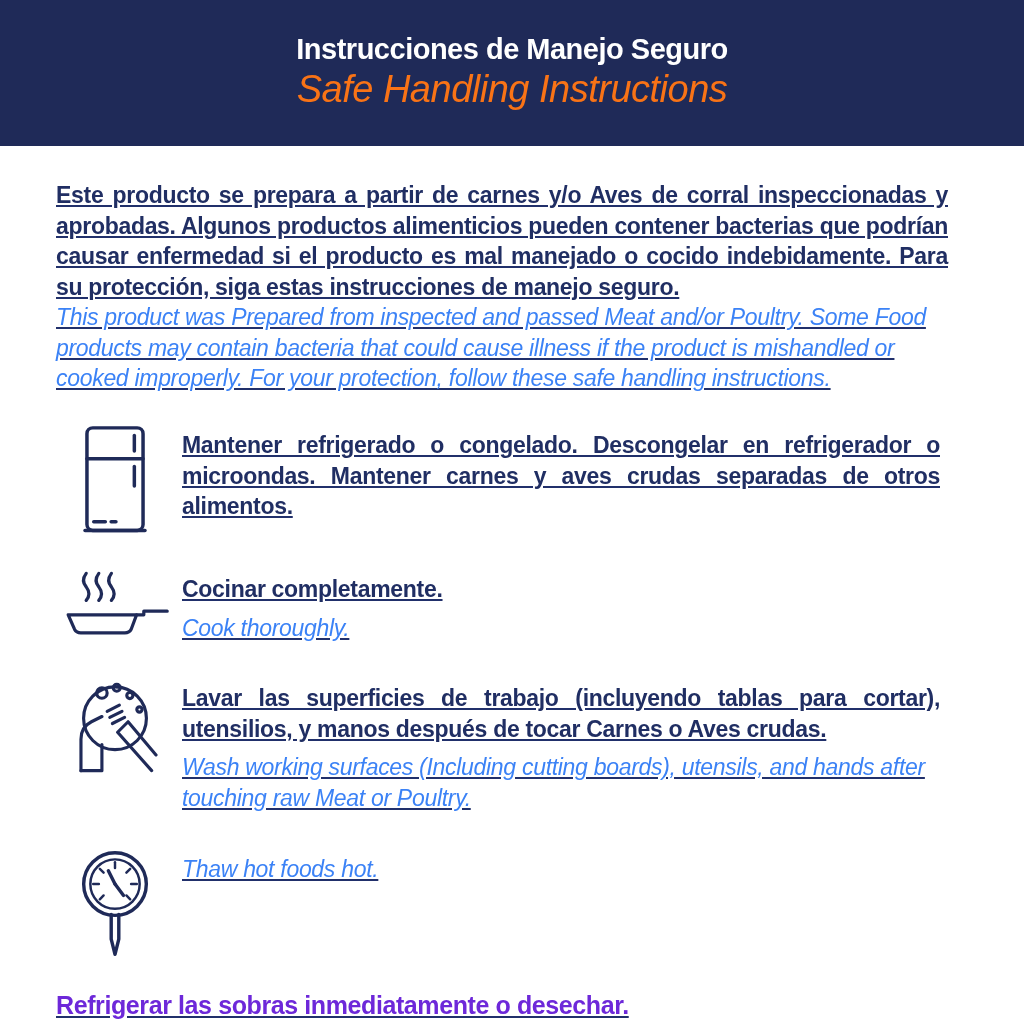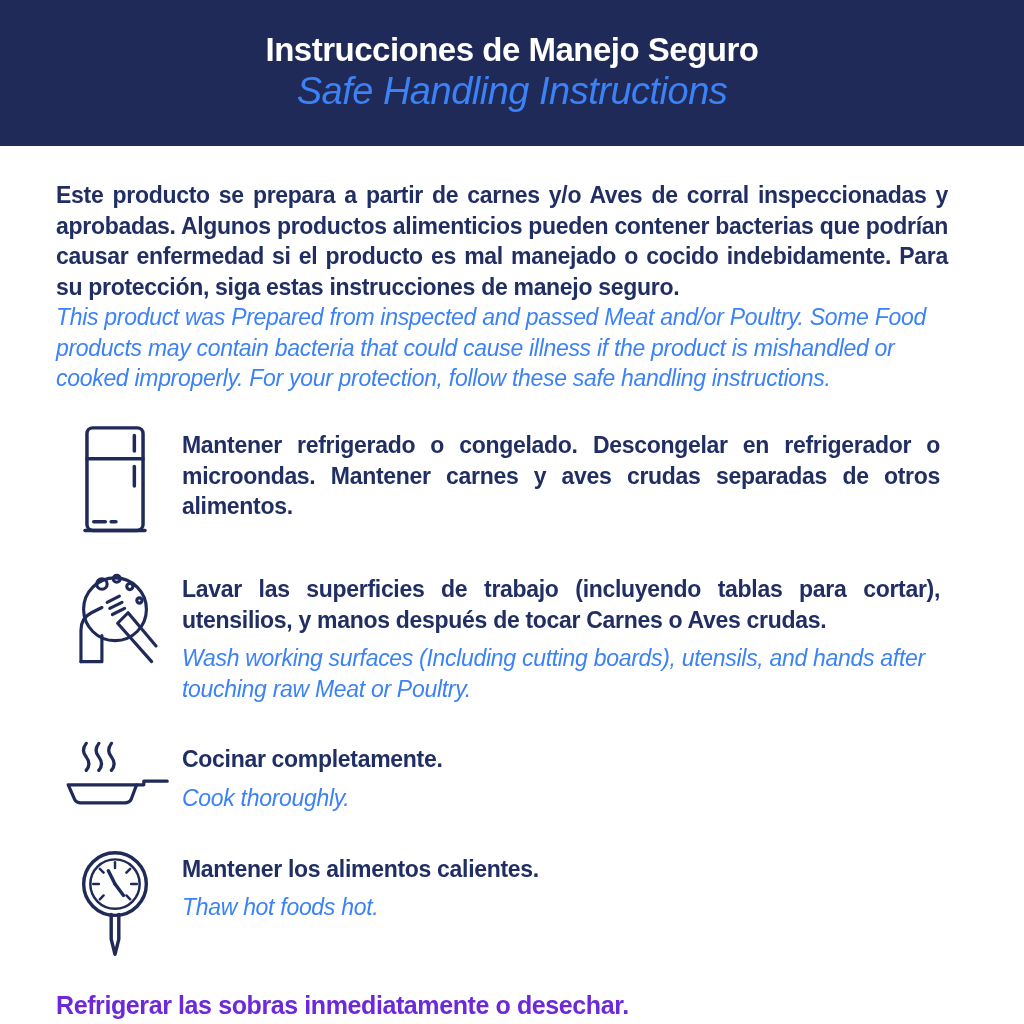--- a/index.html
+++ b/index.html
@@ -23,34 +23,35 @@
     background: #1f2a58;
     display: flex;
     flex-direction: column;
     align-items: center;
     justify-content: center;
     gap: 2px;
   }
   .header-title-es {
     color: #ffffff;
     font-weight: 700;
-    font-size: 33px;
+    font-size: 29px;
     letter-spacing: -0.5px;
     line-height: 1.1;
   }
   .header-title-en {
-    color: #3b82f6;
+    color: #f97316;
     font-style: italic;
     font-size: 38px;
     letter-spacing: -0.5px;
     line-height: 1.15;
   }
   
   .content {
     padding: 34px 76px 0 56px;
+    text-decoration: underline;
   }
   .intro p {
     margin: 0;
     font-size: 23px;
     line-height: 1.33;
     letter-spacing: -0.3px;
   }
   .es-text {
     font-weight: 700;
     text-align: justify;
@@ -133,20 +134,36 @@
             <line x1="11" y1="36" x2="69" y2="36"></line>
             <line x1="60" y1="12" x2="60" y2="28"></line>
             <line x1="60" y1="44" x2="60" y2="64"></line>
             <line x1="9" y1="110" x2="71" y2="110"></line>
             <line x1="18" y1="101" x2="30" y2="101"></line>
             <line x1="36" y1="101" x2="41" y2="101"></line>
           </svg>
         </div>
         <div class="text-cell">
           <p class="es-text">Mantener refrigerado o congelado. Descongelar en refrigerador o microondas. Mantener carnes y aves crudas separadas de otros alimentos.</p>
+        </div>
+      </div>
+
+      <div class="instruction-row">
+        <div class="icon-cell">
+          <svg class="icon-svg" width="112" height="72" viewBox="0 0 124 80">
+            <path d="M30,6 q-6,8 0,15 q6,8 0,15"></path>
+            <path d="M44,6 q-6,8 0,15 q6,8 0,15"></path>
+            <path d="M58,6 q-6,8 0,15 q6,8 0,15"></path>
+            <path d="M10,52 H86 L80,68 Q78,72 73,72 H24 Q19,72 17,68 Z"></path>
+            <path d="M86,52 h8 v-4 h26"></path>
+          </svg>
+        </div>
+        <div class="text-cell">
+          <p class="es-text">Cocinar completamente.</p>
+          <p class="en-text">Cook thoroughly.</p>
         </div>
       </div>
 
       <div class="instruction-row">
         <div class="icon-cell">
           <svg class="icon-svg" width="96" height="100" viewBox="0 0 110 112">
             <circle cx="55" cy="46" r="36"></circle>
             <circle cx="40" cy="17" r="6"></circle>
             <circle cx="57" cy="11" r="4"></circle>
             <circle cx="72" cy="20" r="3.5"></circle>
@@ -155,36 +172,20 @@
             <path d="M16,106 H40 V76"></path>
             <path d="M97,106 L58,62 L70,50 L102,88"></path>
             <line x1="46" y1="38" x2="60" y2="31"></line>
             <line x1="49" y1="45" x2="63" y2="38"></line>
             <line x1="52" y1="52" x2="66" y2="45"></line>
           </svg>
         </div>
         <div class="text-cell">
           <p class="es-text">Lavar las superficies de trabajo (incluyendo tablas para cortar), utensilios, y manos después de tocar Carnes o Aves crudas.</p>
           <p class="en-text">Wash working surfaces (Including cutting boards), utensils, and hands after touching raw Meat or Poultry.</p>
-        </div>
-      </div>
-
-      <div class="instruction-row">
-        <div class="icon-cell">
-          <svg class="icon-svg" width="112" height="72" viewBox="0 0 124 80">
-            <path d="M30,6 q-6,8 0,15 q6,8 0,15"></path>
-            <path d="M44,6 q-6,8 0,15 q6,8 0,15"></path>
-            <path d="M58,6 q-6,8 0,15 q6,8 0,15"></path>
-            <path d="M10,52 H86 L80,68 Q78,72 73,72 H24 Q19,72 17,68 Z"></path>
-            <path d="M86,52 h8 v-4 h26"></path>
-          </svg>
-        </div>
-        <div class="text-cell">
-          <p class="es-text">Cocinar completamente.</p>
-          <p class="en-text">Cook thoroughly.</p>
         </div>
       </div>
 
       <div class="instruction-row">
         <div class="icon-cell">
           <svg class="icon-svg" width="76" height="112" viewBox="0 0 80 118">
             <circle cx="40" cy="38" r="33"></circle>
             <circle cx="40" cy="38" r="26" stroke-width="2.6"></circle>
             <line x1="40" y1="15" x2="40" y2="21" stroke-width="2.6"></line>
             <line x1="56" y1="22" x2="52" y2="26" stroke-width="2.6"></line>
@@ -192,21 +193,20 @@
             <line x1="56" y1="54" x2="52" y2="50" stroke-width="2.6"></line>
             <line x1="24" y1="22" x2="28" y2="26" stroke-width="2.6"></line>
             <line x1="17" y1="38" x2="23" y2="38" stroke-width="2.6"></line>
             <line x1="24" y1="54" x2="28" y2="50" stroke-width="2.6"></line>
             <line x1="40" y1="38" x2="33" y2="24"></line>
             <line x1="40" y1="38" x2="49" y2="50"></line>
             <path d="M36,70 V96 L40,112 L44,96 V70"></path>
           </svg>
         </div>
         <div class="text-cell">
-          <p class="es-text">Mantener los alimentos calientes.</p>
           <p class="en-text">Thaw hot foods hot.</p>
         </div>
       </div>
 
     </div>
 
     <div class="footer">
       <p class="footer-es">Refrigerar las sobras inmediatamente o desechar.</p>
 
     </div>

